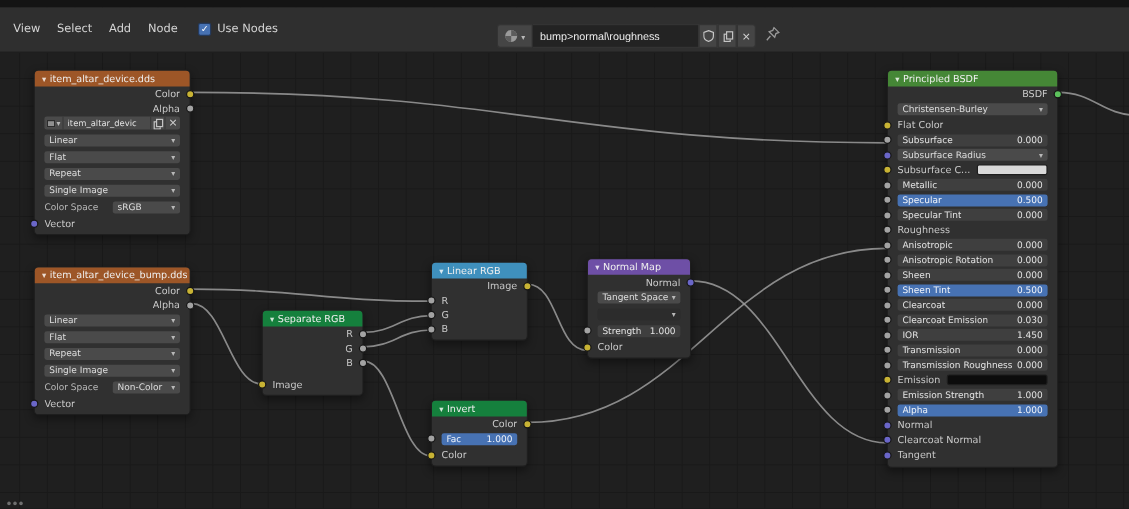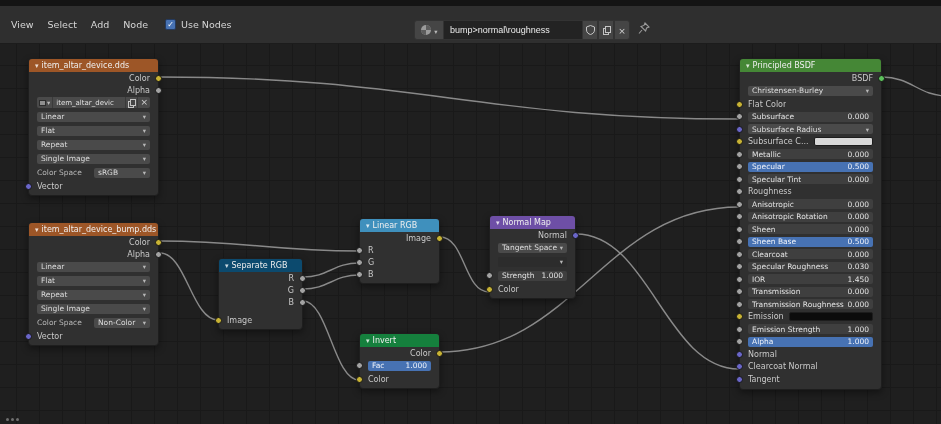--- a/index.html
+++ b/index.html
@@ -219,21 +219,21 @@
             <span class="chev"></span>
           </div>
       </div>
       <div class="nrow">
         <i class="sock in s-vector"></i>
         <span class="rlbl">Vector</span>
       </div>
     </div>
 
     <div class="node" style="left:218px;top:258px;width:85px">
-      <div class="nhead" style="background:#0c4a6e">
+      <div class="nhead" style="background:#15803d">
         <span class="hcaret"></span>
         <span>Separate RGB</span>
       </div>
       <div class="nrow out">
         <span class="rlbl">R</span>
         <i class="sock out s-gray"></i>
       </div>
       <div class="nrow out">
         <span class="rlbl">G</span>
         <i class="sock out s-gray"></i>
@@ -409,35 +409,35 @@
           <div class="brow">
             <i class="sock in s-gray"></i>
             <div class="widget slider">
               <span class="wl">Sheen</span>
               <span class="wv">0.000</span>
             </div>
           </div>
           <div class="brow">
             <i class="sock in s-gray"></i>
             <div class="widget slider blue">
-              <span class="wl">Sheen Base</span>
+              <span class="wl">Sheen Tint</span>
               <span class="wv">0.500</span>
             </div>
           </div>
           <div class="brow">
             <i class="sock in s-gray"></i>
             <div class="widget slider">
               <span class="wl">Clearcoat</span>
               <span class="wv">0.000</span>
             </div>
           </div>
           <div class="brow">
             <i class="sock in s-gray"></i>
             <div class="widget slider">
-              <span class="wl">Specular Roughness</span>
+              <span class="wl">Clearcoat Emission</span>
               <span class="wv">0.030</span>
             </div>
           </div>
           <div class="brow">
             <i class="sock in s-gray"></i>
             <div class="widget slider">
               <span class="wl">IOR</span>
               <span class="wv">1.450</span>
             </div>
           </div>

